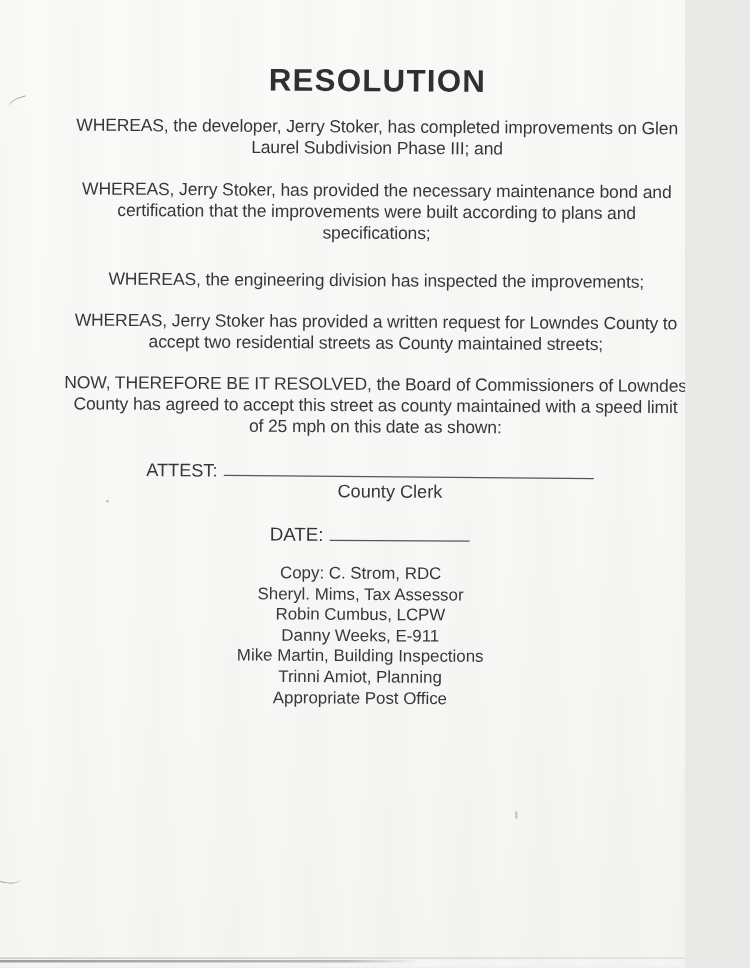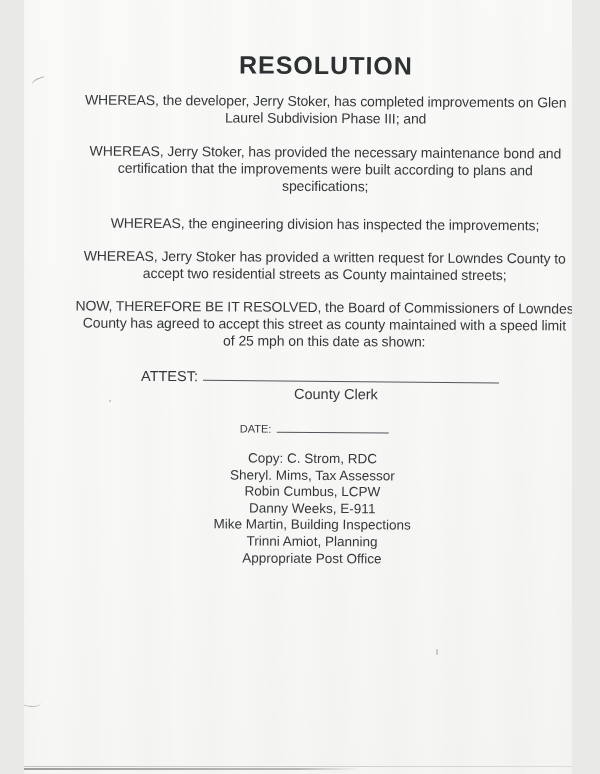--- a/index.html
+++ b/index.html
@@ -9,21 +9,20 @@
     background: #e9e9e7;
   }
   .page {
     position: relative;
     width: 548px; height: 774px;
     overflow: hidden;
     background:
       repeating-linear-gradient(90deg, rgba(0,0,0,0.012) 0px, rgba(0,0,0,0) 30px, rgba(0,0,0,0.012) 62px),
       linear-gradient(155deg, #fafaf8 0%, #f8f8f6 55%, #f4f4f2 100%);
     color: #35383b;
-    margin-left: 24px;
   }
   .content {
     position: absolute; left: 0; top: 0;
     width: 600px; height: 774px;
     transform: rotate(0.35deg);
     transform-origin: 300px 387px;
   }
   .doc-title {
     position: absolute; top: 51px; left: 0; width: 600px;
     text-align: center;
@@ -53,21 +52,21 @@
     border-bottom: 1.4px solid #53565a;
     transform: rotate(0.15deg);
   }
   .county-clerk {
     position: absolute; top: 386px; left: 12px; width: 600px;
     text-align: center;
     font-size: 14.5px;
   }
   .date-row {
     position: absolute; top: 419px; left: 216px;
-    font-size: 11px;
+    font-size: 15px;
   }
   .date-line {
     display: inline-block;
     width: 112px; height: 13px;
     margin-left: 5px;
     border-bottom: 1.4px solid #53565a;
   }
   .copy-block {
     position: absolute; top: 451px; left: -11px; width: 600px;
     text-align: center;

